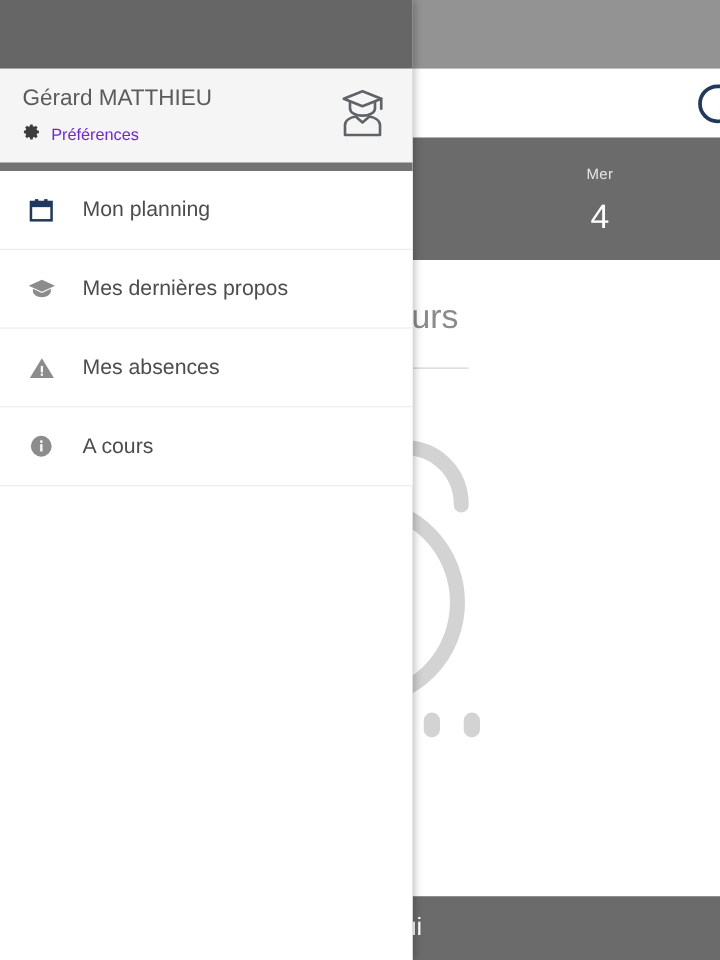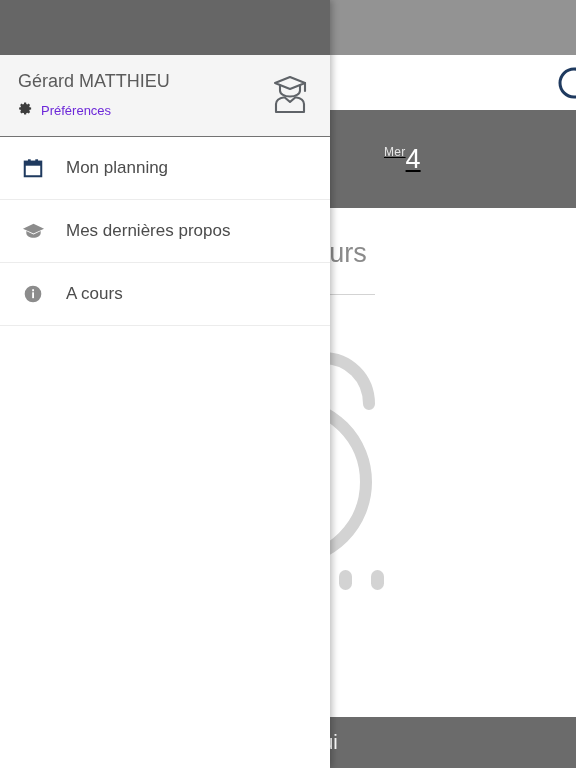--- a/index.html
+++ b/index.html
@@ -35,21 +35,21 @@
   .subbar-spacer{flex:1;}
   .todaybtn{
     width:60px;height:55px;display:flex;align-items:center;justify-content:center;
     cursor:pointer;margin-right:-28px;
   }
 
   .daystrip{
     position:absolute;left:0;top:110px;width:576px;height:98px;
     background:#6b6b6b;display:flex;align-items:stretch;
   }
-  .day{flex:1;display:flex;flex-direction:row;align-items:center;justify-content:flex-start;cursor:pointer;text-decoration:underline;}
+  .day{flex:1;display:flex;flex-direction:column;align-items:center;justify-content:center;cursor:pointer;}
   .day .dow{color:#e6e6e6;font-size:12px;letter-spacing:.3px;margin-bottom:14px;}
   .day .dnum{color:#ffffff;font-size:27px;font-weight:300;line-height:1;}
 
   .content{position:absolute;left:0;top:208px;width:576px;height:509px;background:#ffffff;overflow:hidden;}
   .empty-title{
     position:absolute;left:0;top:30px;width:100%;text-align:center;
     color:#8a8a8a;font-size:27px;font-weight:300;white-space:nowrap;
   }
   .empty-rule{
     position:absolute;left:50%;top:86px;transform:translateX(-50%);
@@ -65,21 +65,21 @@
 
   
   .scrim{position:absolute;left:0;top:0;width:330px;height:768px;background:#666666;}
   .drawer{
     position:absolute;left:0;top:0;width:330px;height:768px;
     background:#ffffff;box-shadow:2px 0 7px rgba(0,0,0,.28);
     display:flex;flex-direction:column;
   }
   .drawer-top{height:55px;background:#666666;flex:0 0 55px;}
   .drawer-profile{
-    height:82px;background:#f5f5f5;border-bottom:1px solid #737373;
+    height:82px;background:#f5f5f5;border-bottom:7px solid #737373;
     display:flex;align-items:center;padding:0 18px;box-sizing:border-box;
   }
   .profile-texts{flex:1;min-width:0;}
   .profile-name{
     color:#5b5b5b;font-size:18px;font-weight:300;white-space:nowrap;
     overflow:hidden;text-overflow:ellipsis;margin-bottom:9px;
   }
   .profile-prefs{display:flex;align-items:center;cursor:pointer;}
   .profile-prefs .lbl{color:#6d28d9;font-size:13px;margin-left:8px;}
   .avatar{flex:0 0 auto;margin-left:10px;}
@@ -213,20 +213,30 @@
       <div class="menu-item">
         <span class="mi-icon">
           <svg width="23" height="23" viewBox="0 0 24 24" aria-hidden="true">
             <path fill="#8c8c8c" d="M12 4 L23 9 L12 14 L1 9 Z"></path>
             <path fill="#8c8c8c" d="M4.5 11.4 L12 15 L19.5 11.4 v2.2 C19.5 16.4 16 18.6 12 18.6 S4.5 16.4 4.5 13.6 Z"></path>
           </svg>
         </span>
         <span class="mi-label">Mes dernières propos</span>
       </div>
 
+      <div class="menu-item">
+        <span class="mi-icon">
+          <svg width="21" height="21" viewBox="0 0 24 24" aria-hidden="true">
+            <path fill="#8c8c8c" d="M12 3 L23 21 H1 Z"></path>
+            <rect x="11" y="10" width="2" height="6" fill="#ffffff"></rect>
+            <rect x="11" y="17" width="2" height="2" fill="#ffffff"></rect>
+          </svg>
+        </span>
+        <span class="mi-label">Mes absences</span>
+      </div>
 
       <div class="menu-item">
         <span class="mi-icon">
           <svg width="20" height="20" viewBox="0 0 24 24" aria-hidden="true">
             <circle cx="12" cy="12" r="10" fill="#8c8c8c"></circle>
             <rect x="11" y="10" width="2.2" height="7" fill="#ffffff"></rect>
             <rect x="11" y="6.3" width="2.2" height="2.4" fill="#ffffff"></rect>
           </svg>
         </span>
         <span class="mi-label">A cours</span>

